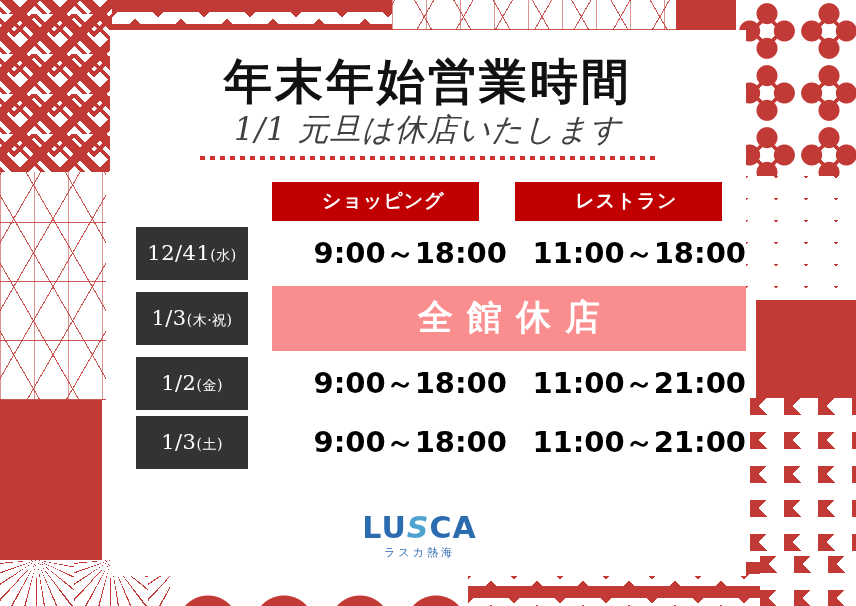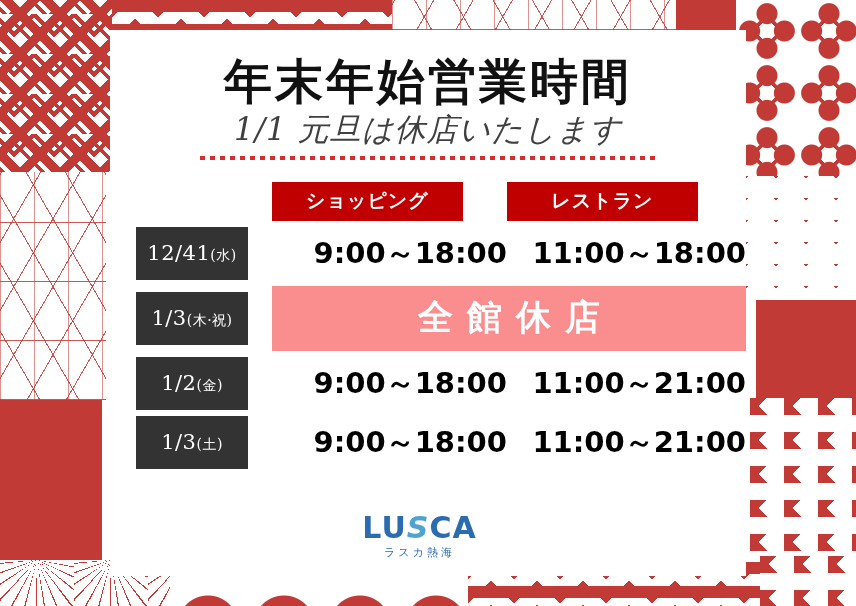--- a/index.html
+++ b/index.html
@@ -171,27 +171,27 @@
   .col-shop { width: 224px; }
   .col-rest { width: 224px; }
 
   .hdr-band {
     display: block;
     background: #C00000;
     color: #ffffff;
     font-size: 19px;
     font-weight: bold;
     text-align: center;
-    padding: 6px 0 7px 0;
+    padding: 6px 0 7px 16px;
     width: 191px;
     letter-spacing: 1px;
     font-family: "DejaVu Sans", "Liberation Sans", sans-serif;
   }
   .hdr-shop { margin-left: 4px; }
-  .hdr-rest { }
+  .hdr-rest { margin-left: 8px; }
 
   .date-chip {
     display: block;
     background: #333333;
     color: #ffffff;
     text-align: center;
     font-family: "DejaVu Serif", "Liberation Serif", serif;
     font-size: 21px;
     padding: 14px 0 15px 0;
     width: 112px;

